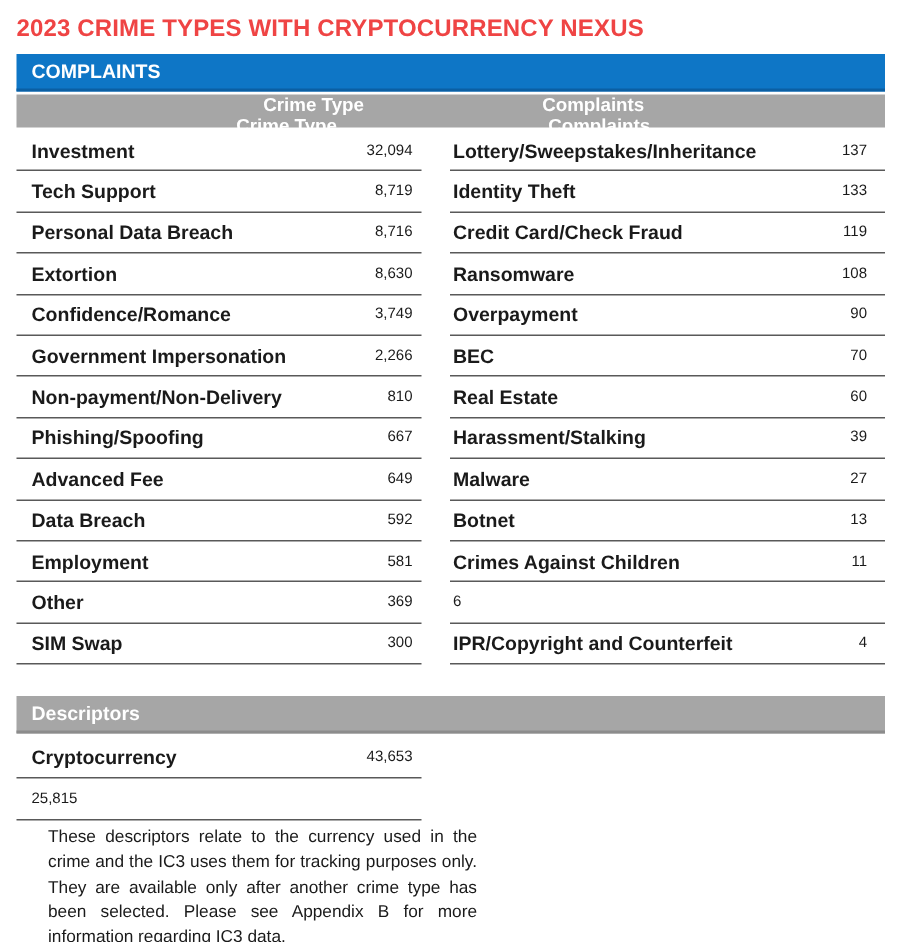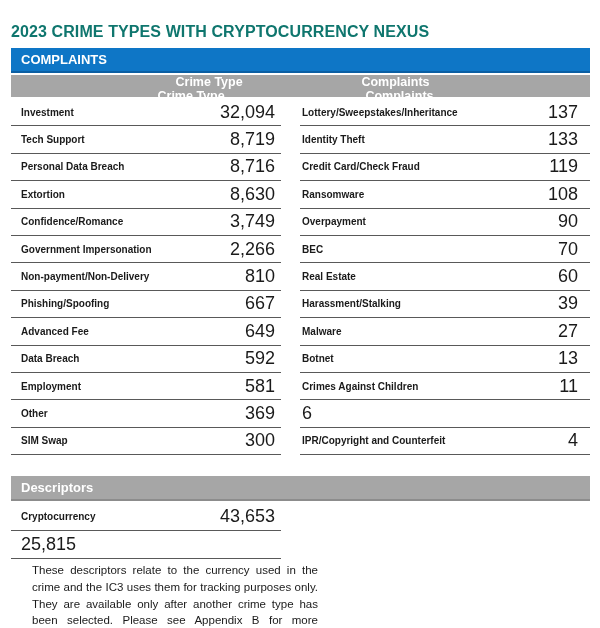--- a/index.html
+++ b/index.html
@@ -12,25 +12,25 @@
   html, body {
     margin: 0; padding: 0;
     width: 600px; height: 628px;
     background: #ffffff;
     font-family: "Liberation Sans", sans-serif;
     color: var(--text);
   }
   .page { padding: 7px 10px 0 11px; width: 600px; }
 
   .page-title {
-    margin: 16px 0 7px 0;
+    margin: 4px 0 7px 0;
     font-size: 16px;
     font-weight: bold;
     letter-spacing: 0.1px;
-    color: #0f766e;
+    color: #ef4444;
     white-space: nowrap;
   }
 
   .content { width: 579px; }
 
   .bar {
     height: 25px;
     line-height: 24px;
     padding-left: 10px;
     font-weight: bold;
@@ -75,22 +75,22 @@
 
   .trow {
     height: 27.4px;
     display: flex;
     justify-content: space-between;
     align-items: center;
     border-bottom: 1.6px solid var(--row-line);
     padding: 0 6px 0 10px;
   }
   .col-group.right .trow { padding: 0 12px 0 2px; gap: 13px; }
-  .crime { font-weight: bold; font-size: 10px; white-space: nowrap; }
-  .count { font-size: 18px; text-align: right; }
+  .crime { font-weight: bold; font-size: 13px; white-space: nowrap; }
+  .count { font-size: 10px; text-align: right; }
 
   .descriptors-bar { margin-top: 21px; }
 
   .desc-section { display: flex; flex-direction: column; }
   .desc-rows { width: 270px; }
   .desc-rows .trow { height: 28px; }
   .desc-note {
     width: 290px;
     margin-left: 19px;
     padding: 3px 2px 0 2px;

